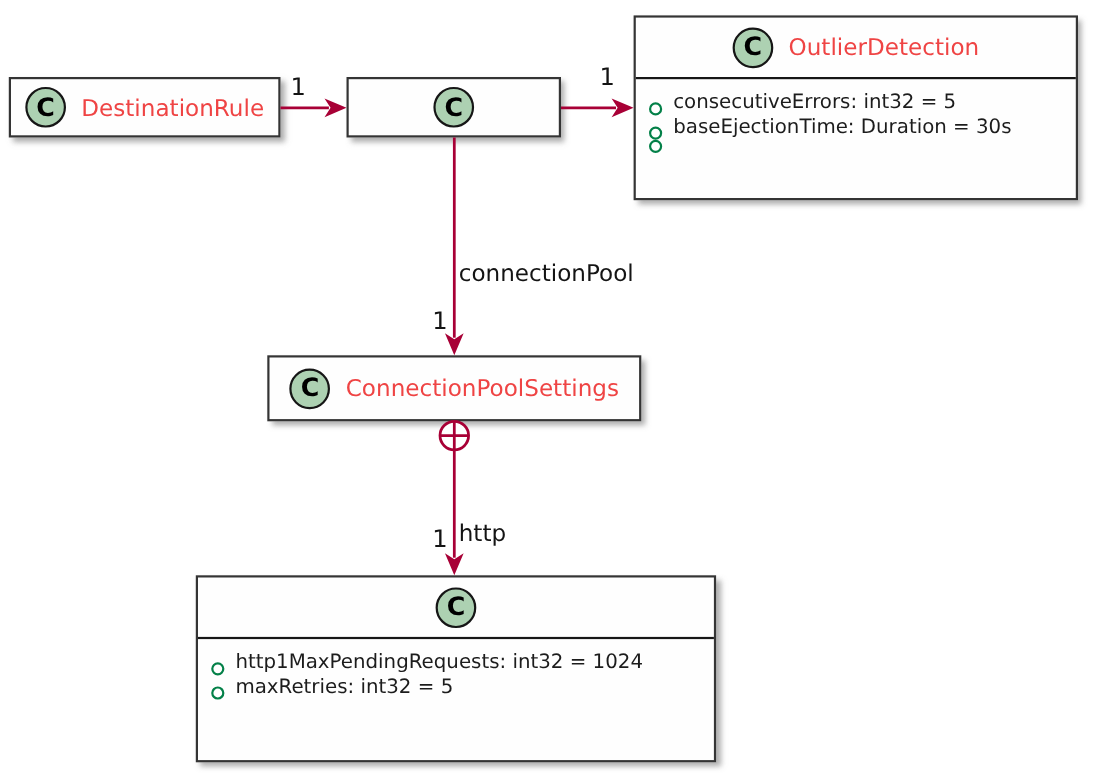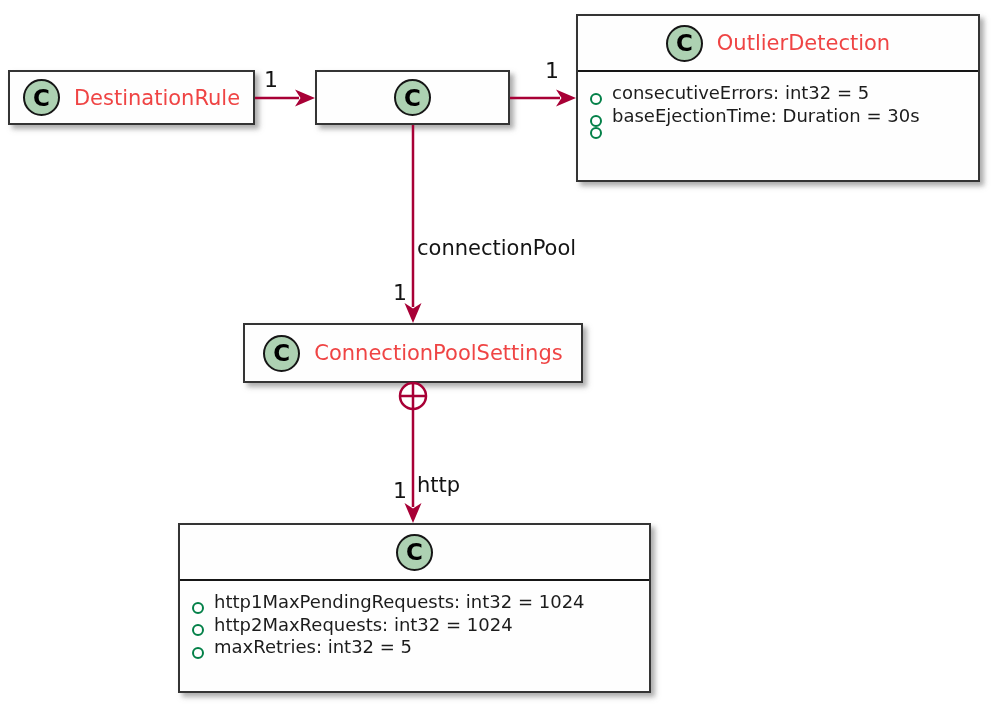--- a/index.html
+++ b/index.html
@@ -169,24 +169,20 @@
     <div class="title-row">
       <span class="c-circle">C</span>
     </div>
     <div class="attr-section">
       <div class="attr-row">
         <span class="attr-bullet"></span>
         <span>http1MaxPendingRequests: int32 = 1024</span>
       </div>
       <div class="attr-row">
         <span class="attr-bullet"></span>
-        <span>http2MaxRequests: int32 = 1024</span>
-      </div>
-      <div class="attr-row">
-        <span class="attr-bullet"></span>
         <span>maxRetries: int32 = 5</span>
       </div>
     </div>
   </div>
 
   <span class="mult-label" id="mult-e1">1</span>
   <span class="mult-label" id="mult-e2">1</span>
   <span class="edge-label" id="lbl-connectionpool">connectionPool</span>
   <span class="mult-label" id="mult-e3">1</span>
   <span class="edge-label" id="lbl-http">http</span>

